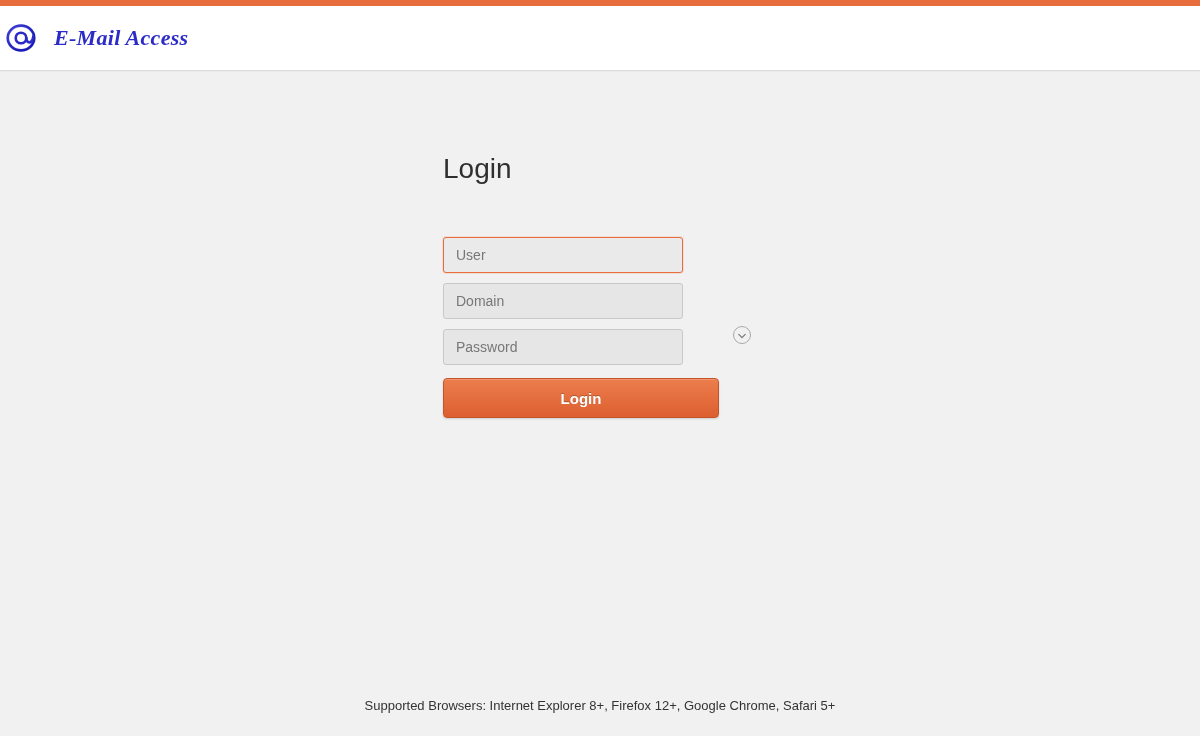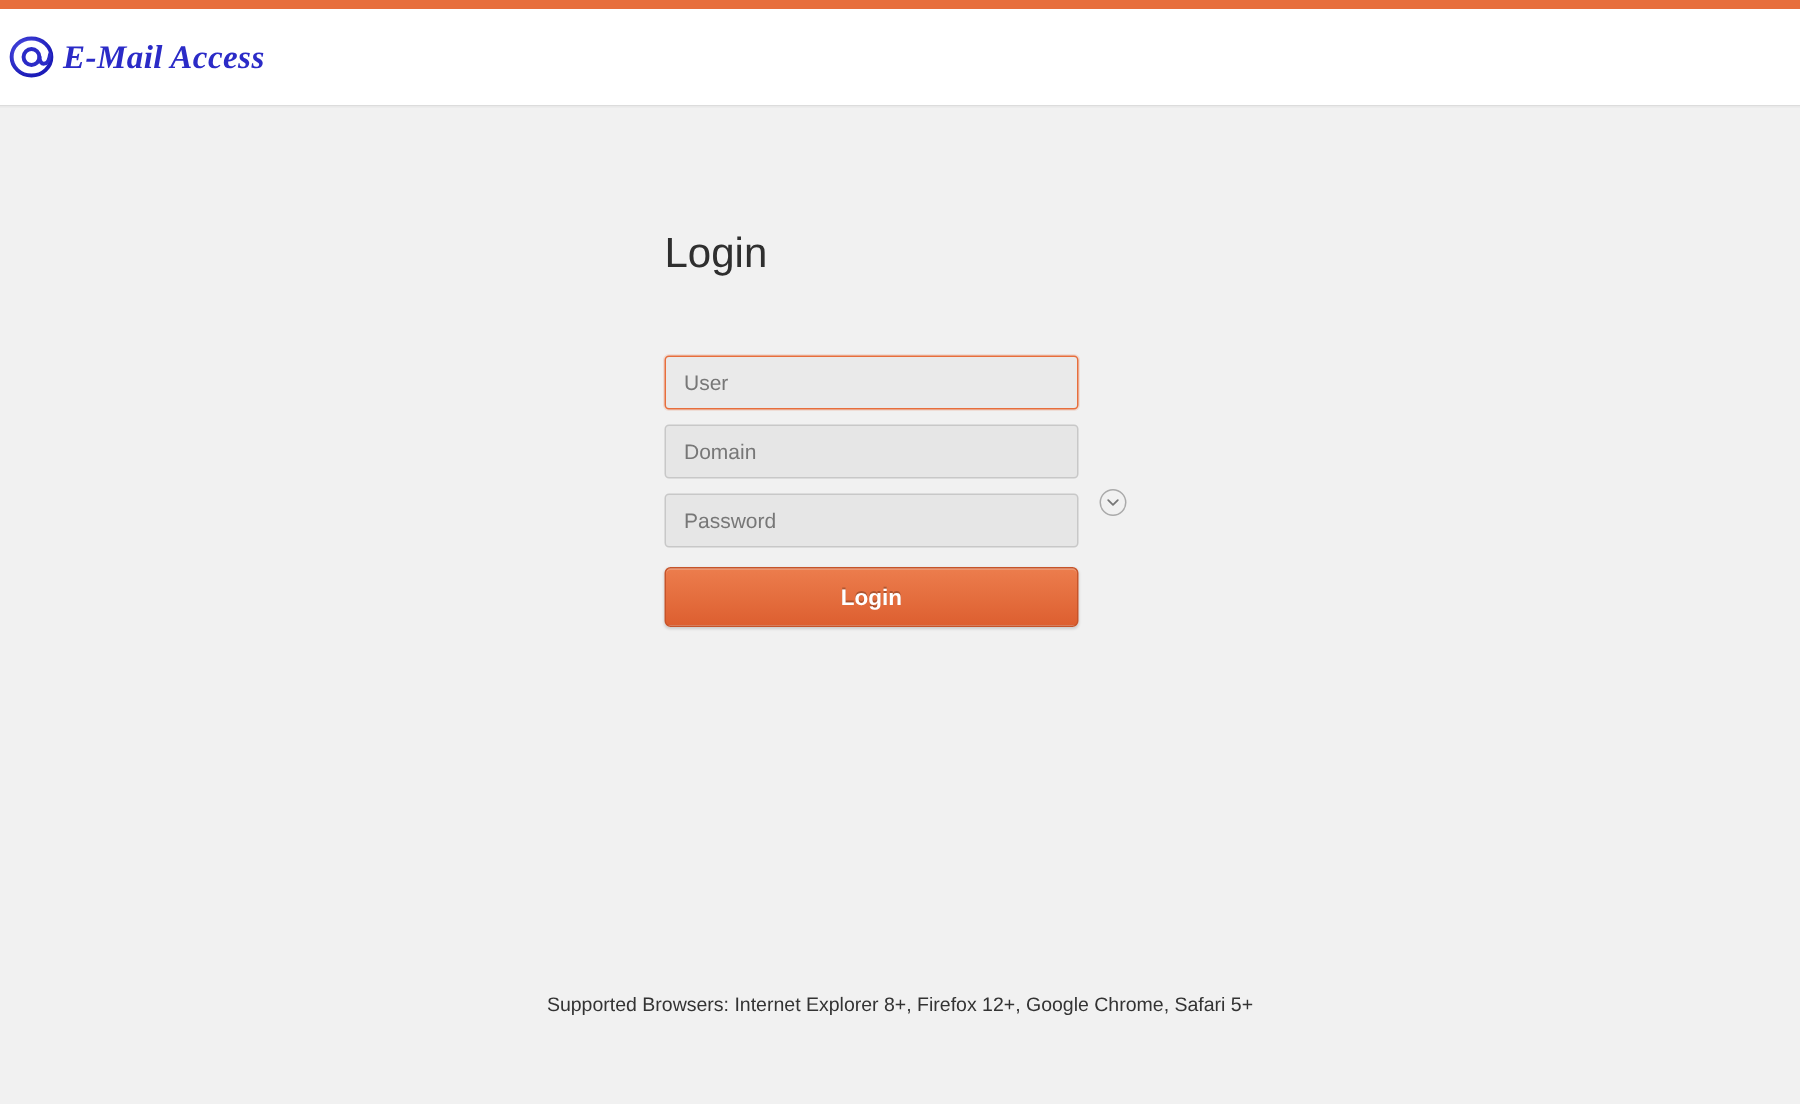--- a/index.html
+++ b/index.html
@@ -24,21 +24,21 @@
       height: 65px;
       border-bottom: 1px solid #dcdcdc;
       box-shadow: 0 1px 0 rgba(0,0,0,0.02);
       display: flex;
       align-items: center;
       padding-left: 6px;
     }
     .logo {
       display: flex;
       align-items: center;
-      gap: 6px;
+      gap: 18px;
     }
     .logo-icon {
       width: 30px;
       height: 30px;
       position: relative;
     }
     .logo-text {
       font-family: Georgia, "Times New Roman", serif;
       font-weight: bold;
       font-style: italic;
@@ -52,21 +52,21 @@
       margin-top: 82px;
       position: relative;
     }
     .login-title {
       font-size: 28px;
       font-weight: 400;
       color: #2f2f2f;
       margin-bottom: 52px;
     }
     .input-field {
-      width: 276px;
+      width: 240px;
       height: 36px;
       background: #e6e6e6;
       border: 1px solid #c8c8c8;
       border-radius: 3px;
       padding: 0 12px;
       font-size: 14px;
       color: #333;
       margin-bottom: 10px;
       outline: none;
     }
@@ -105,21 +105,21 @@
       color: #ffffff;
       font-size: 15px;
       font-weight: bold;
       text-shadow: 0 -1px 0 rgba(0,0,0,0.25);
       cursor: pointer;
       margin-top: 3px;
       box-shadow: inset 0 1px 0 rgba(255,255,255,0.2), 0 1px 2px rgba(0,0,0,0.15);
     }
     .footer-text {
       position: absolute;
-      top: 662px;
+      top: 698px;
       width: 100%;
       text-align: center;
       font-size: 13px;
       color: #333;
     }
     .form-wrap {
       position: relative;
     }
   </style>
 </head>

